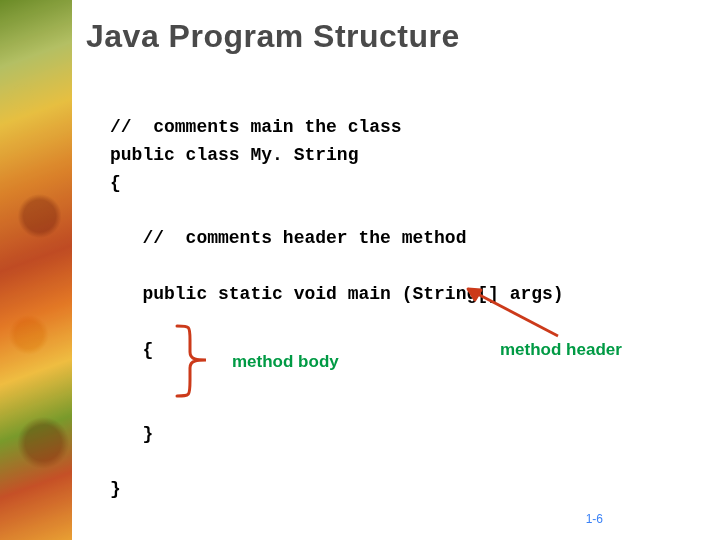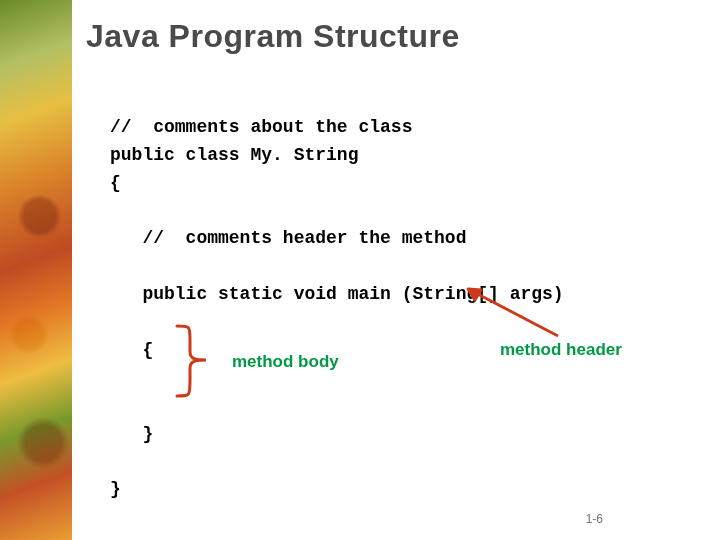--- a/index.html
+++ b/index.html
@@ -82,34 +82,34 @@
     top: 0;
     width: 720px;
     height: 540px;
     pointer-events: none;
   }
   .pagenum {
     position: absolute;
     right: 20px;
     bottom: 14px;
     font-size: 12px;
-    color: #737373;
+    color: #3b82f6;
   }
 </style>
 </head>
 <body>
 
 <div class="slide">
 
   <div class="leftbar"></div>
 
   <div class="title">Java Program Structure</div>
 
   <div class="code">
-<span>//  comments about the class</span>
+<span>//  comments main the class</span>
 <span>public class My. String</span>
 <span>{</span>
 
 <span>   //  comments header the method</span>
 
 <span>   public static void main (String[] args)</span>
 
 <span>   {</span>
 
 

